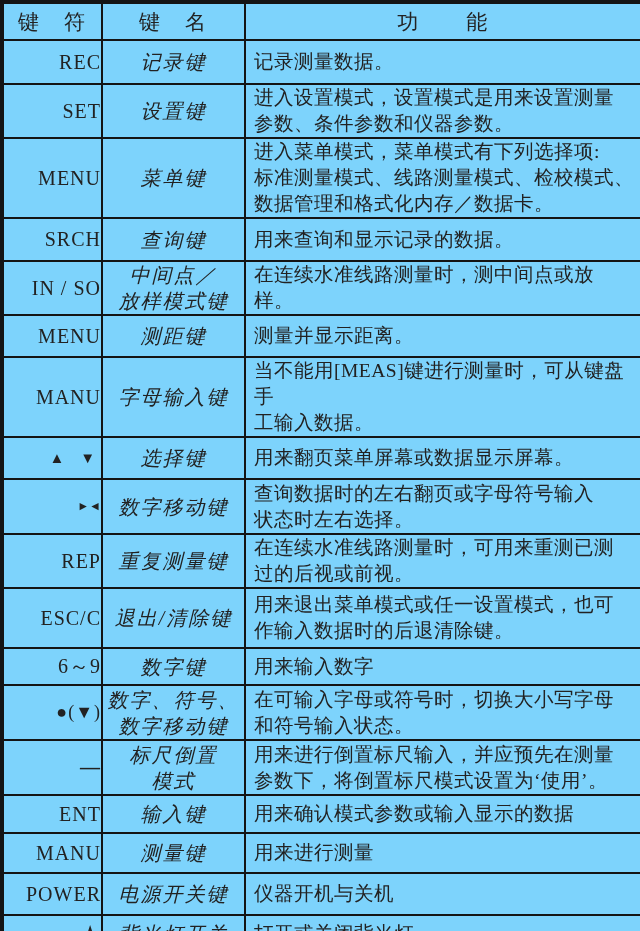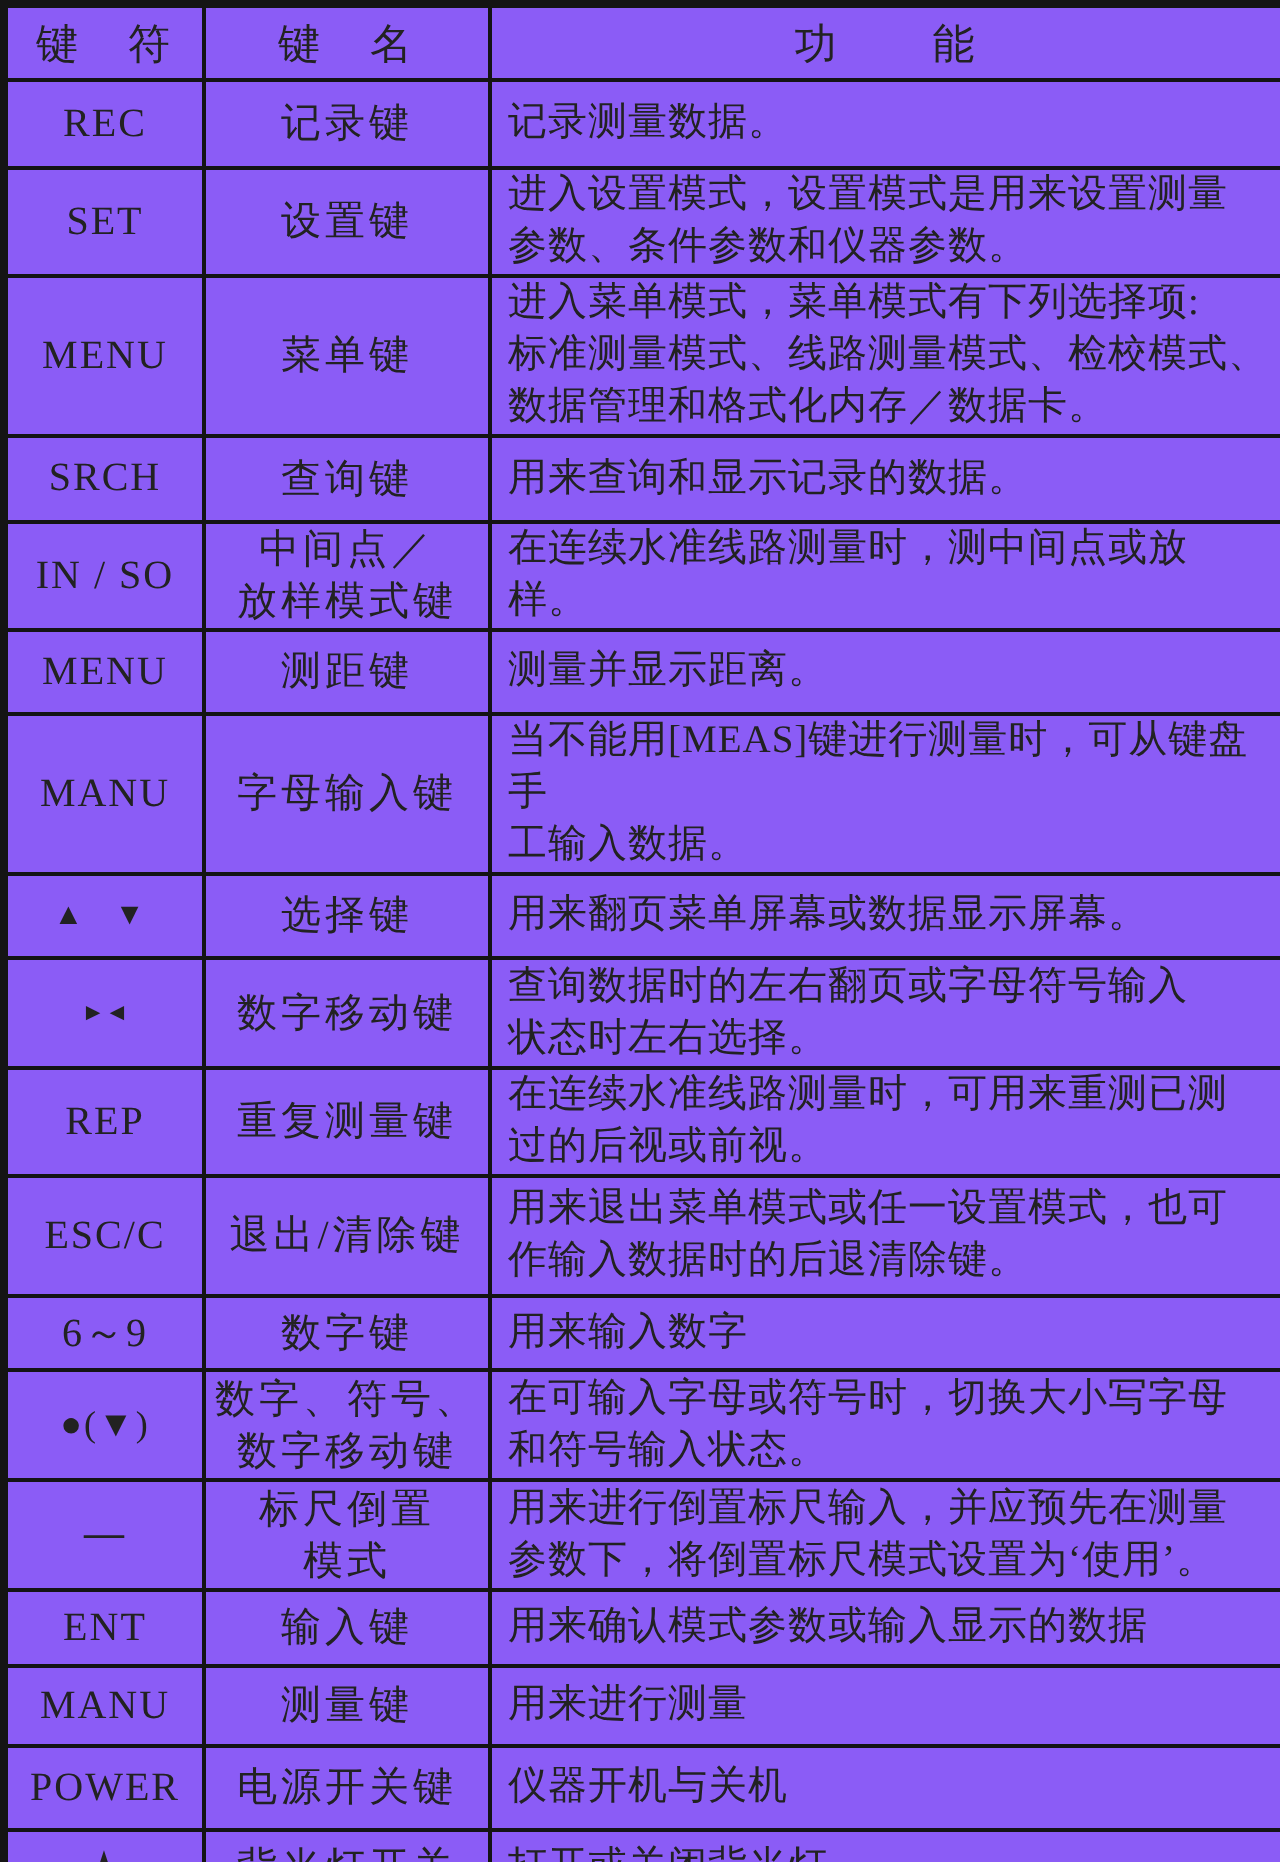--- a/index.html
+++ b/index.html
@@ -5,21 +5,21 @@
   html, body {
     margin: 0;
     padding: 0;
     background: #ffffff;
     font-family: "Liberation Serif", "DejaVu Serif", serif;
     color: #222222;
   }
   .page {
     width: 640px;
     height: 931px;
-    background: #8b5cf6;
+    background: #7dd3fc;
     box-sizing: border-box;
   }
   .key-table {
     width: 640px;
     height: 931px;
     border-collapse: collapse;
     table-layout: fixed;
     box-sizing: border-box;
   }
   .key-table td, .key-table th {
@@ -40,30 +40,31 @@
   .col-function { width: 397px; }
 
   th.hdr {
     font-size: 21px;
     letter-spacing: 2px;
     text-align: center;
     color: #222222;
   }
   td.sym {
     font-size: 20px;
-    text-align: center;
+    text-align: right;
     letter-spacing: 1px;
     white-space: pre-line;
   }
   td.name {
     font-size: 20px;
     text-align: center;
     letter-spacing: 2px;
     line-height: 26px;
     white-space: pre-line;
+    font-style: italic;
   }
   td.func {
     font-size: 19.5px;
     text-align: left;
     padding-left: 8px;
     padding-right: 2px;
     letter-spacing: 0.5px;
     line-height: 26px;
     white-space: pre-line;
   }

